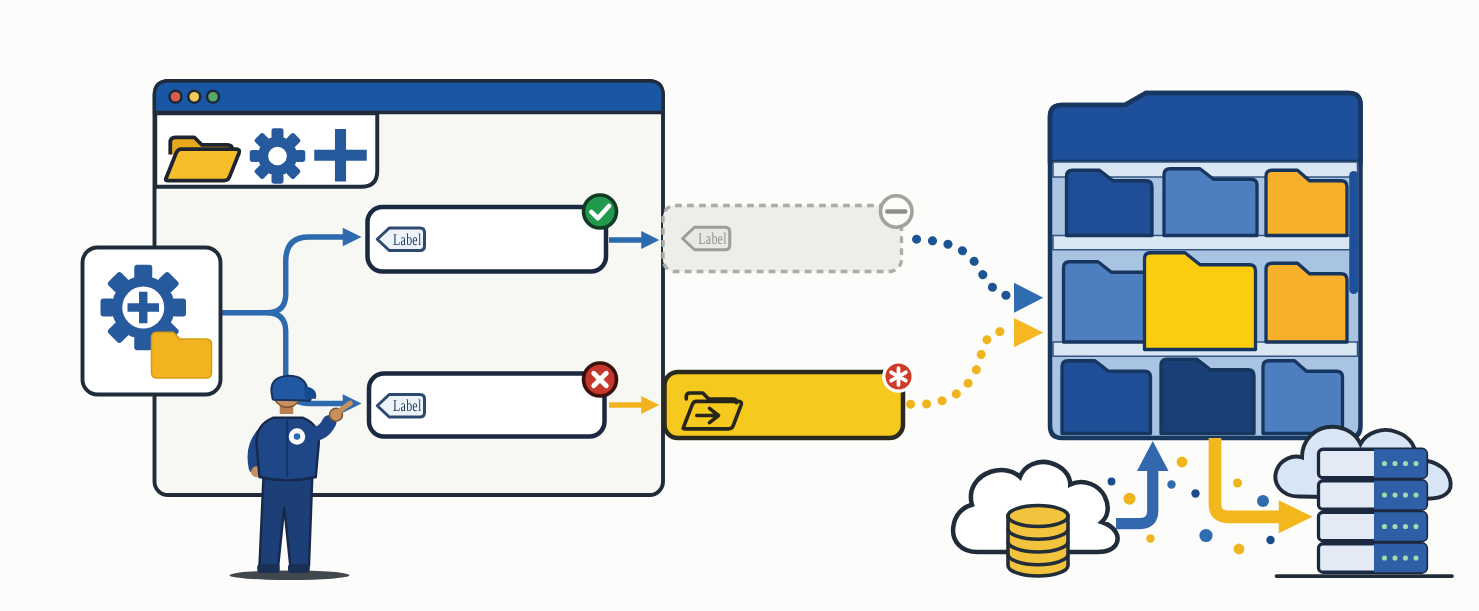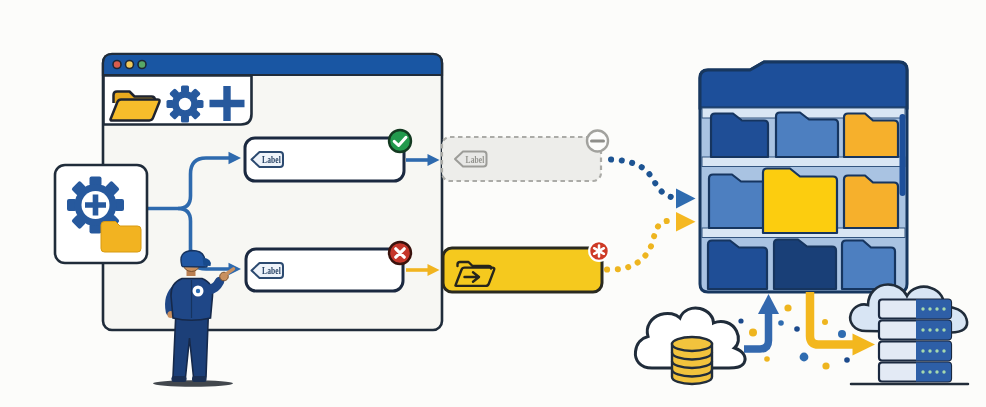--- a/index.html
+++ b/index.html
@@ -1,18 +1,18 @@
 <!DOCTYPE html>
 <html style="--bg: #fcfcfa; --ink: #202c3a; --winFill: #f7f7f3; --titlebar: #1956a3; --gearBlue: #27599d; --connector: #2e6aae; --dotBlue: #1d5493; --blueMid: #2f6cb0; --navyDot: #1c4a8c; --folderNavy: #1f4e96; --folderBlue: #4d7fc0; --folderDarkNavy: #193f77; --amber: #f6b02c; --brightYellow: #fccd0f; --boxYellow: #f5c91e; --arrowYellow: #f1b41f; --dotYellow: #eeb51f; --cabinetBody: #a9c3e2; --cabinetStrip: #d9e6f4; --cabinetInk: #17375f; --cabinetHeader: #1d4f9a; --greyFill: #ededea; --greyLine: #ababa7; --greyText: #92928d; --green: #229a4d; --red: #c5372b; --red2: #ce3b27; --skin: #c9905f; --personBody: #1f4787; --personPants: #1c3f78; --cap: #2157a3; --serverLight: #e3eaf5; --serverDark: #2e5fa7; --led: #a5d9ae; --serverCloud: #d8e5f4; --dbYellow: #f2c33d; --tagFill: #eef3fa; --tagLine: #2c4a70; --tagText: #1e3a5e; --folderIconYellow: #f6bd2b; --folderIconDark: #e7a81e; --cardFolder: #f2b321;"><head>
 <meta charset="utf-8">
 <style>
   html,body{margin:0;padding:0;}
   body{width:986px;height:407px;overflow:hidden;background:var(--bg,#fcfcfa);
        font-family:"Liberation Serif", serif;}
-  .stage{position:relative;width:986px;height:382px;font-weight:bold;}
+  .stage{position:relative;width:986px;height:382px;}
   .stage svg{position:absolute;left:0;top:0;display:block;}
   .tag-text{font-family:"Liberation Serif", serif;font-size:11px;letter-spacing:.2px;}
 </style>
 </head>
 <body>
 
 <div class="stage">
 <svg width="986" height="407" viewBox="0 0 986 407">
 
   <rect x="0" y="0" width="986" height="407" fill="var(--bg)"></rect>

